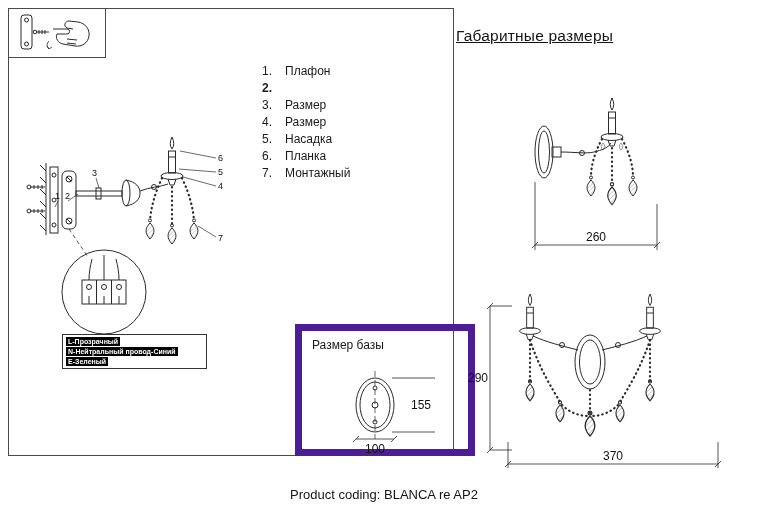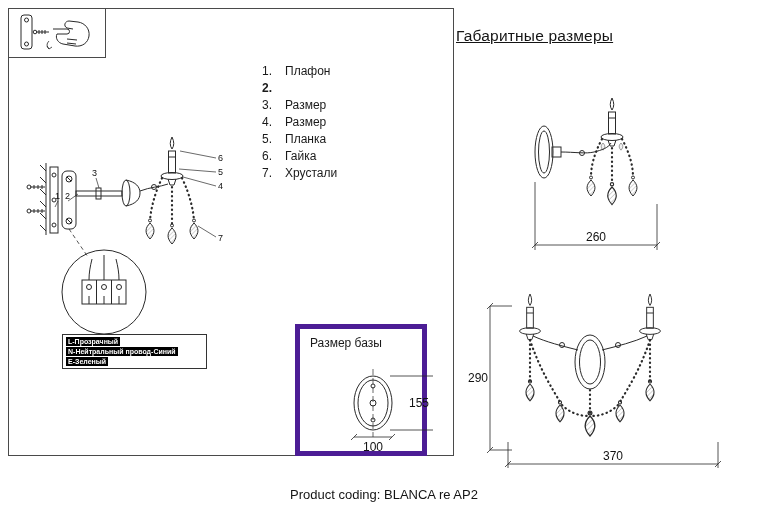--- a/index.html
+++ b/index.html
@@ -18,21 +18,21 @@
   .dims-title { left:456px; top:27px; font-size:15.5px; color:#141414; letter-spacing:.2px;text-decoration:underline; }
   .footer { left:0; top:487px; width:768px; text-align:center; font-size:13px; color:#141414; }
   .wiring-box {
     left:62px; top:334px; width:145px; height:35px; border:1px solid #333;
     padding:2px 3px; display:flex; flex-direction:column; gap:1px; background:#fff;
   }
   .wire-line {
     font-size:7px; line-height:9px; font-weight:bold;
     color:#fff; background:#000; align-self:flex-start; padding:0 2px; white-space:nowrap;
   }
-  .base-box { left:295px; top:324px; width:132px; height:132px; border:5px solid #4c1d95; }
+  .base-box { left:295px; top:324px; width:180px; height:132px; border:7px solid #4c1d95; }
   .base-title { position:absolute; left:10px; top:7px; font-size:12px; color:#1a1a1a; }
   svg { display:block; }
   svg text { font-family:"Liberation Sans", sans-serif; fill:#111; }
 </style>
 </head>
 <body>
 
 <div class="abs main-box"></div>
 
 <div class="abs icon-box">
@@ -65,29 +65,29 @@
   <div class="part-row">
       <span class="num">3.</span>
       <span>Размер</span>
     </div>
   <div class="part-row">
       <span class="num">4.</span>
       <span>Размер</span>
     </div>
   <div class="part-row">
       <span class="num">5.</span>
+      <span>Насадка</span>
+    </div>
+  <div class="part-row">
+      <span class="num">6.</span>
       <span>Планка</span>
     </div>
   <div class="part-row">
-      <span class="num">6.</span>
-      <span>Гайка</span>
-    </div>
-  <div class="part-row">
       <span class="num">7.</span>
-      <span>Хрустали</span>
+      <span>Монтажный</span>
     </div>
 </div>
 
 <svg class="abs" style="left:12px;top:125px" width="250" height="222" viewBox="0 0 250 222">
   <defs>
     <pattern id="hM" width="3" height="3" patternUnits="userSpaceOnUse" patternTransform="rotate(45)">
       <line x1="0" y1="0" x2="0" y2="3" stroke="#777" stroke-width="0.6"></line>
     </pattern>
   </defs>
   <g fill="none" stroke="#2a2a2a" stroke-width="1">

